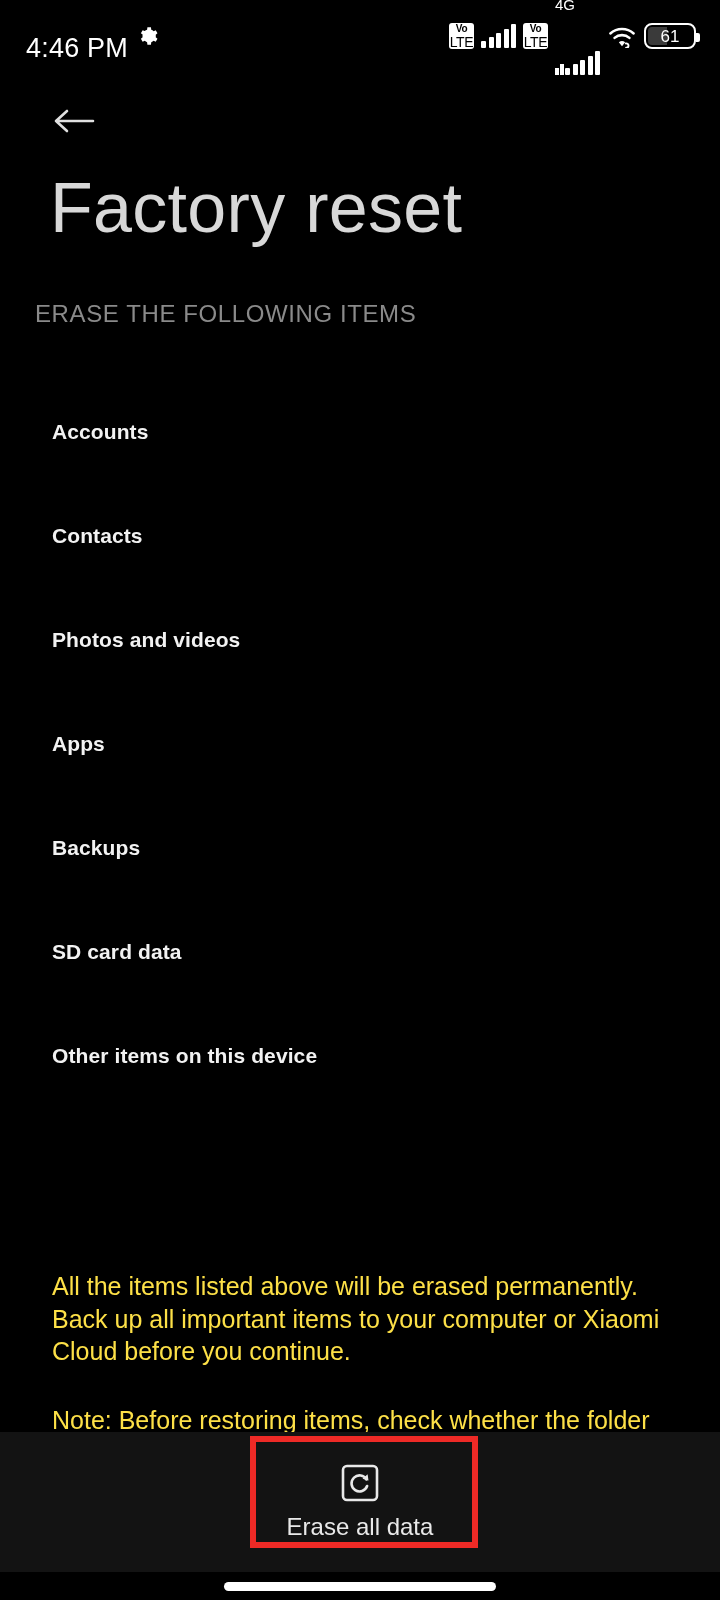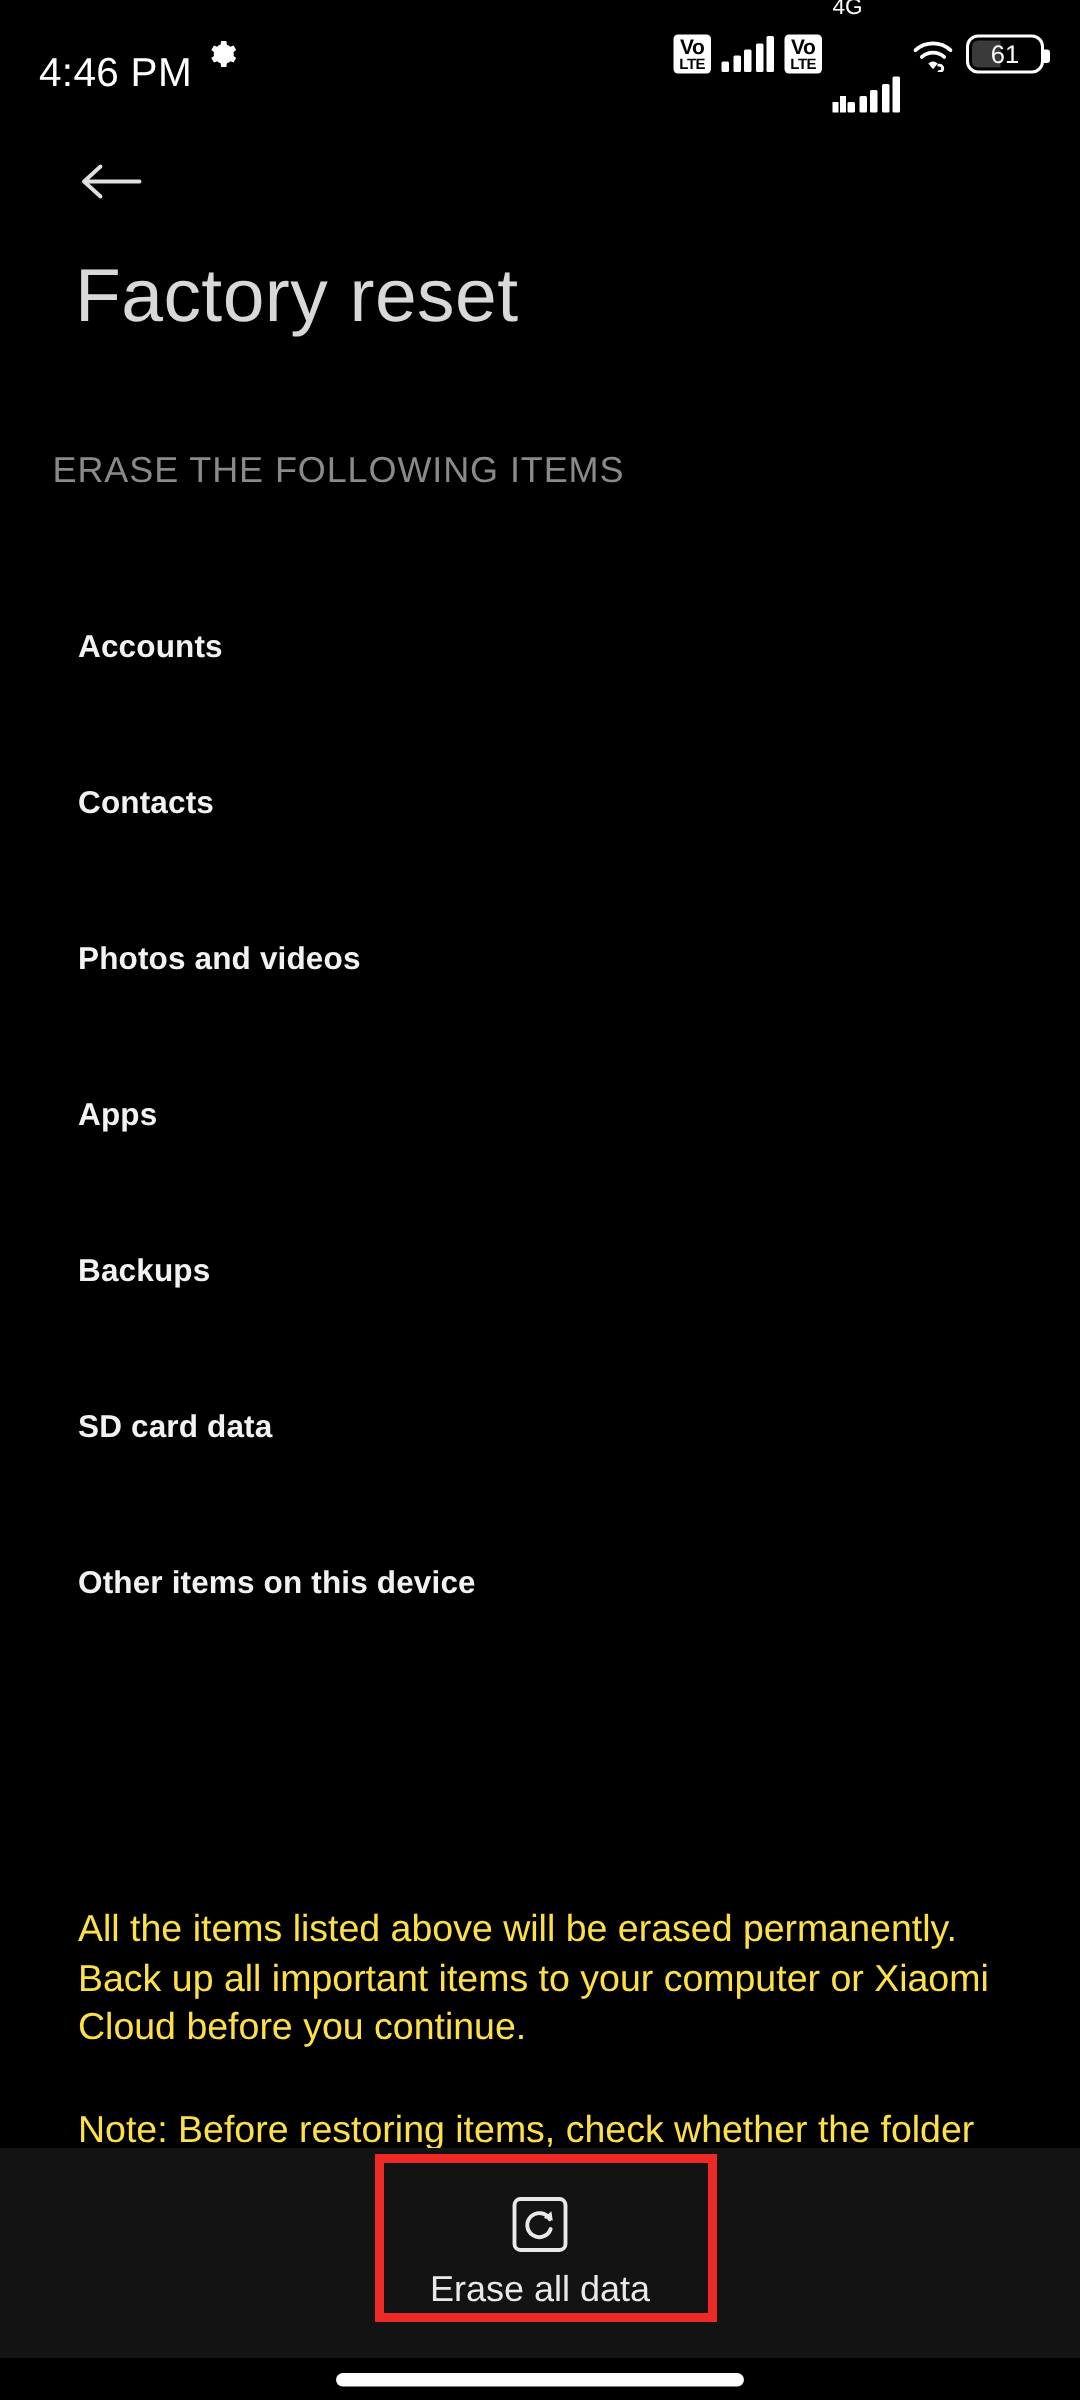--- a/index.html
+++ b/index.html
@@ -19,22 +19,22 @@
   }
   #status-left{ display:flex; align-items:center; gap:10px; }
   #clock{ color:#fff; font-size:27px; font-weight:400; letter-spacing:.2px;margin-top:24px; }
   .gear{ width:20px; height:20px; display:block; }
   #status-right{ display:flex; align-items:center; gap:7px; }
   .volte{
     display:flex; flex-direction:column; align-items:center; justify-content:center;
     width:25px; height:26px; background:#fff; color:#000;
     border-radius:3px; line-height:1;
   }
-  .volte b{ font-size:14px; font-weight:700; letter-spacing:-.3px; display:block; }
-  .volte i{ font-size:10px; font-weight:700; font-style:normal; letter-spacing:-.3px; display:block; margin-top:1px;}
+  .volte b{ font-size:10px; font-weight:700; letter-spacing:-.3px; display:block; }
+  .volte i{ font-size:14px; font-weight:400; font-style:normal; letter-spacing:-.3px; display:block; margin-top:1px;}
   .bars{ display:flex; align-items:flex-end; gap:2.5px; height:24px; }
   .bars span{ width:5px; background:#fff; border-radius:1px; display:block; }
   .b1{height:7px}.b2{height:11px}.b3{height:15px}.b4{height:19px}.b5{height:24px}
   .net4g{ color:#fff; font-size:15px; font-weight:500; margin-right:1px; line-height:1; }
   .updown{ display:flex; align-items:flex-end; gap:1px; height:12px; margin-right:1px;}
   .updown span{ width:4px; background:#fff; display:block; }
   .sig-4g-wrap{ display:flex; flex-direction:column; align-items:flex-start; justify-content:flex-end;gap:39px; }
   .sig-4g-row{ display:flex; align-items:flex-end; }
   .wifi{ width:30px; height:24px; display:block; }
   .battery{
@@ -58,21 +58,21 @@
     overflow:hidden;
   }
   #back-btn{
     position:absolute; left:44px; top:24px; width:60px; height:50px;
     display:flex; align-items:center; justify-content:center;
   }
   #back-btn svg{ width:42px; height:30px; display:block; }
 
   #page-title{
     position:absolute; left:50px; top:98px;
-    color:#d8d8d8; font-size:50px; font-weight:300; letter-spacing:.3px;
+    color:#d8d8d8; font-size:70px; font-weight:300; letter-spacing:.3px;
     line-height:1.1;
   }
 
   #section-header{
     position:absolute; left:35px; top:228px;
     color:#8a8a8a; font-size:24px; font-weight:400; letter-spacing:.6px;
   }
 
   #items{ position:absolute; left:52px; top:308px; right:0; }
   .item{

